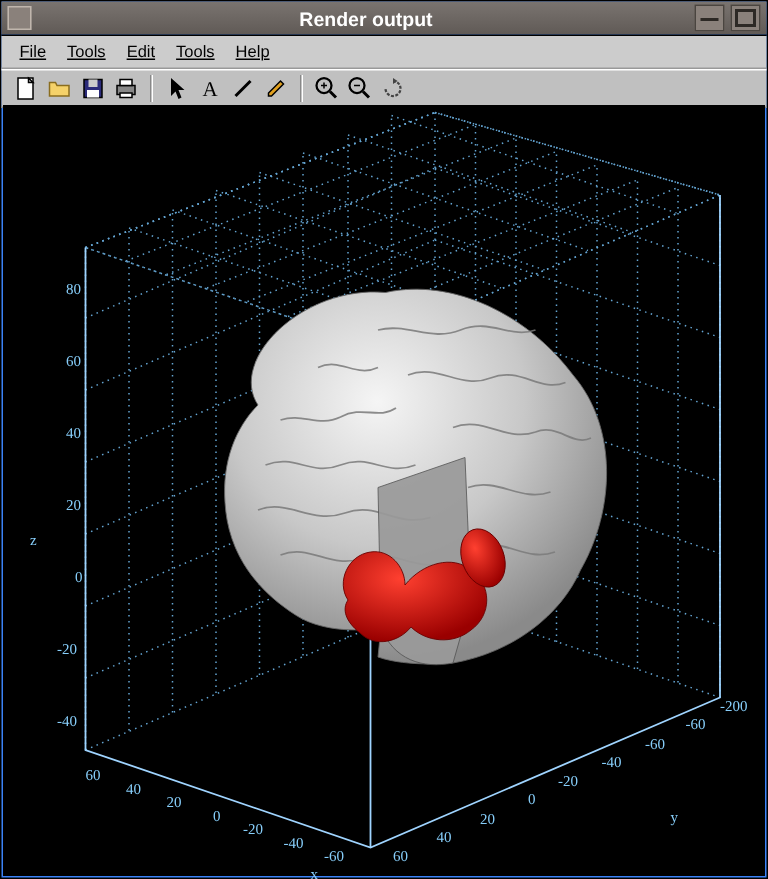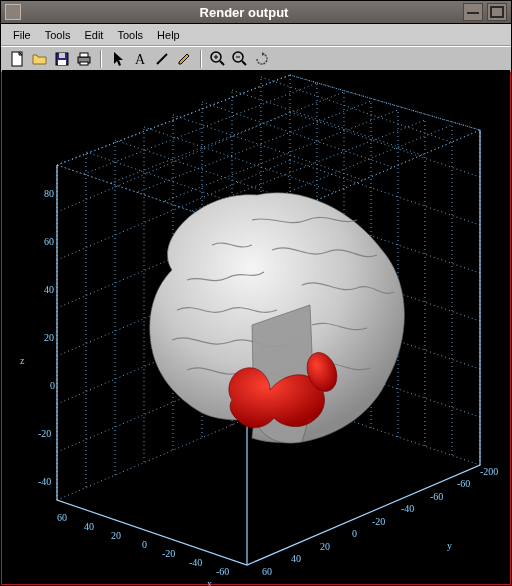--- a/index.html
+++ b/index.html
@@ -1,24 +1,24 @@
 <!DOCTYPE html>
 <html><head>
 <meta charset="utf-8">
 <style>
   html,body{margin:0;padding:0;font-family:Helvetica,Arial,sans-serif;font-size:11px;background:#b0b0b0}
-  .window{width:512px;height:586px;background:#b91c1c;position:relative;box-sizing:border-box;border:1px solid #000}
+  .window{width:512px;height:586px;background:#3b82f6;position:relative;box-sizing:border-box;border:1px solid #000}
   .titlebar{height:22px;background:linear-gradient(#7a7470,#605a56);color:#fff;display:flex;align-items:center;padding:0 4px;border-bottom:1px solid #000}
   .titlebar .sysicon{width:14px;height:14px;background:#8a817b;border:1px solid #c0b6ad;margin-right:8px}
   .titlebar .title{flex:1;text-align:center;font-weight:bold;font-size:13px}
   .titlebar .wbtn{width:18px;height:16px;border:1px solid #4a4540;background:#8a817b;margin-left:4px;position:relative}
   .titlebar .wbtn.min::after{content:"";position:absolute;left:3px;right:3px;top:8px;border-top:2px solid #2d2925}
   .titlebar .wbtn.max::after{content:"";position:absolute;left:2px;right:2px;top:2px;bottom:2px;border:2px solid #2d2925}
   .menubar{height:21px;background:#ccc;display:flex;align-items:center;padding:0 12px;gap:14px;border-bottom:1px solid #999}
-  .menubar span{text-decoration-thickness:1px;cursor:default}
+  .menubar span{text-decoration:underline;text-decoration-thickness:1px;cursor:default}
   .toolbar{height:24px;background:#c0c0c0;display:flex;align-items:center;padding:0 6px;border-top:1px solid #fff;border-bottom:1px solid #888}
   .tbtn{width:22px;height:20px;display:flex;align-items:center;justify-content:center}
   .tbtn svg{display:block}
   .sep{width:1px;height:18px;background:#888;margin:0 5px;border-right:1px solid #fff}
   .viewport{position:absolute;left:1px;right:1px;top:69px;bottom:1px;background:#000}
   
   .axlbl{position:absolute;color:#87cefa;font-size:10px;font-family:Liberation Serif, serif}
 </style>
 </head>
 <body>

